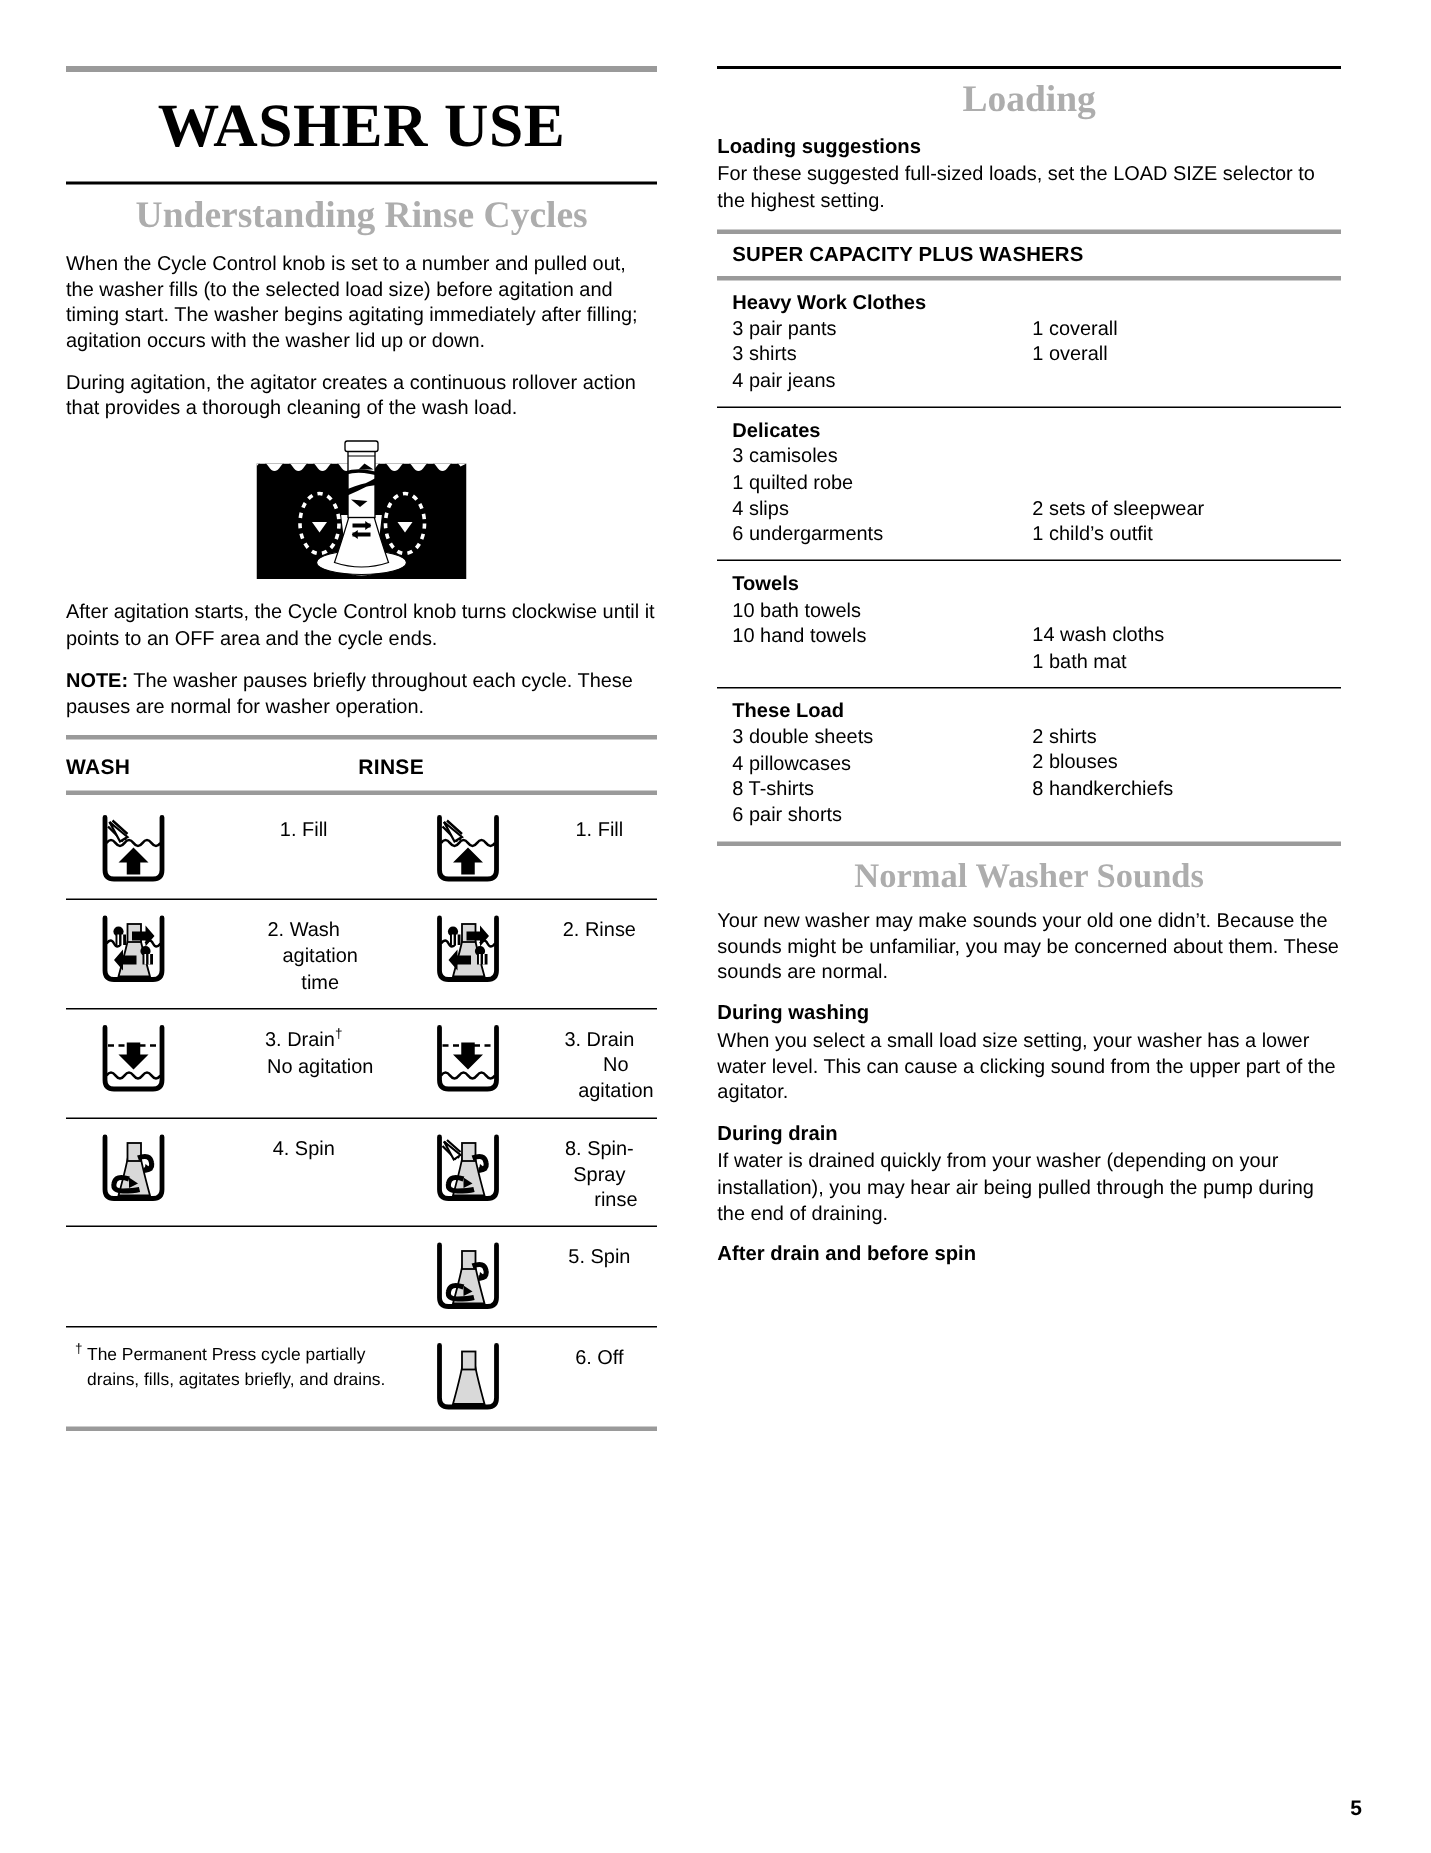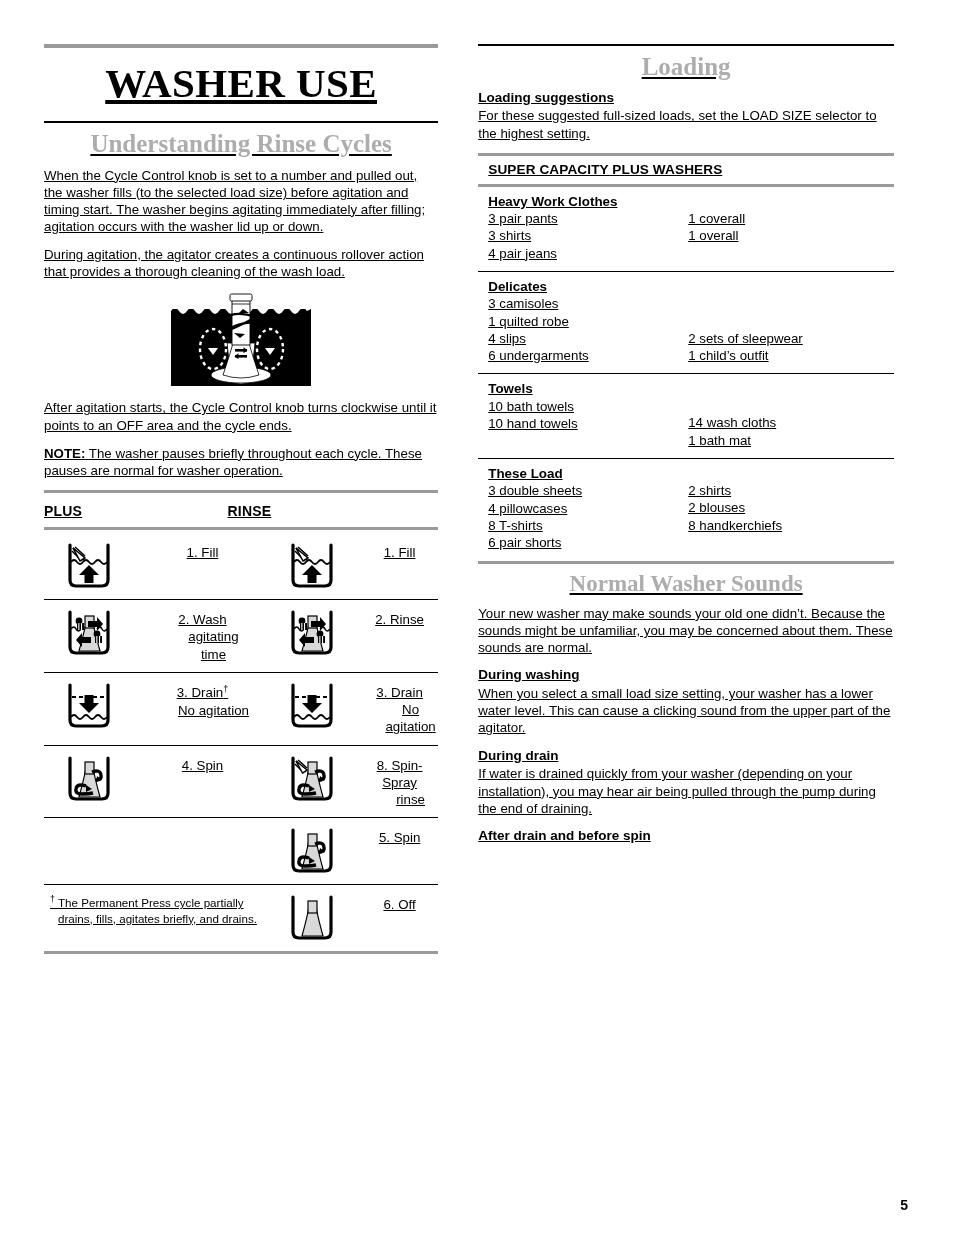--- a/index.html
+++ b/index.html
@@ -10,21 +10,20 @@
     color:#000;
     position:relative;
     overflow:hidden;
   }
   .page{
     position:absolute;
     left:0;top:0;
     width:954px;height:1235px;
     box-sizing:border-box;
     padding:44px 60px 0 44px;
-    text-decoration:underline;
   }
   .cols{display:flex;gap:0;align-items:flex-start;}
   .col-left{width:424px;padding-right:22px;box-sizing:border-box;}
   .col-right{width:424px;margin-left:18px;box-sizing:border-box;}
 
   
   .rule-gray-thick{height:4px;background:#9a9a9a;width:100%;}
   .rule-gray-med{height:3px;background:#9a9a9a;width:100%;}
   .rule-black{height:2px;background:#000;width:100%;}
 
@@ -147,21 +146,21 @@
         </svg>
       </div>
 
       <p class="body">After agitation starts, the Cycle Control knob turns clockwise until it points to an OFF area and the cycle ends.</p>
       <p class="body"><b>NOTE:</b> <span>The washer pauses briefly throughout each cycle. These pauses are normal for washer operation.</span></p>
 
       <div class="rule-gray-med"></div>
       <table class="cycle-table">
         <tbody>
             <tr class="cycle-head">
-          <td colspan="2">PLUS</td>
+          <td colspan="2">WASH</td>
           <td colspan="2">RINSE</td>
         </tr>
       </tbody>
         </table>
       <div class="rule-gray-med"></div>
 
       <table class="cycle-table">
 
         <tbody>
             <tr>
@@ -210,21 +209,21 @@
               <rect x="12.3" y="14" width="1.1" height="7" fill="#fff"></rect>
               <rect x="15" y="14" width="1.1" height="7" fill="#fff"></rect>
               <circle cx="31" cy="25" r="3.4" fill="#000"></circle>
               <rect x="29" y="27" width="7" height="7" fill="#000"></rect>
               <rect x="30.3" y="27" width="1.1" height="7" fill="#fff"></rect>
               <rect x="33" y="27" width="1.1" height="7" fill="#fff"></rect>
             </svg>
           </td>
           <td class="cell-text">
             <span class="noind">2. Wash</span>
-            <span class="sub2">agitating</span>
+            <span class="sub2">agitation</span>
             <span class="sub2">time</span>
           </td>
           <td class="cell-icon">
             <svg class="icon-svg" viewBox="0 0 46 48">
               <path d="M4 3 L4 38 q0 6 6 6 L36 44 q6 0 6 -6 L42 3" fill="none" stroke="#000" stroke-width="3.2" stroke-linecap="round"></path>
               <path d="M5 20 q3 -4 5 0 q2 4 5 0 M31 20 q3 -4 5 0 q2 4 5 0" fill="none" stroke="#000" stroke-width="1.6"></path>
               <path d="M13 42 q6 -22 7 -28 L27 14 q1 6 7 28 Z" fill="#d9d9d9" stroke="#000" stroke-width="1.2"></path>
               <rect x="19" y="7" width="9" height="12" fill="#d9d9d9" stroke="#000" stroke-width="1.2"></rect>
               <path d="M22 12 L31 12 L31 8 L37 15 L31 22 L31 18 L22 18 Z" fill="#000"></path>
               <path d="M25 28 L16 28 L16 24 L10 31 L16 38 L16 34 L25 34 Z" fill="#000"></path>

